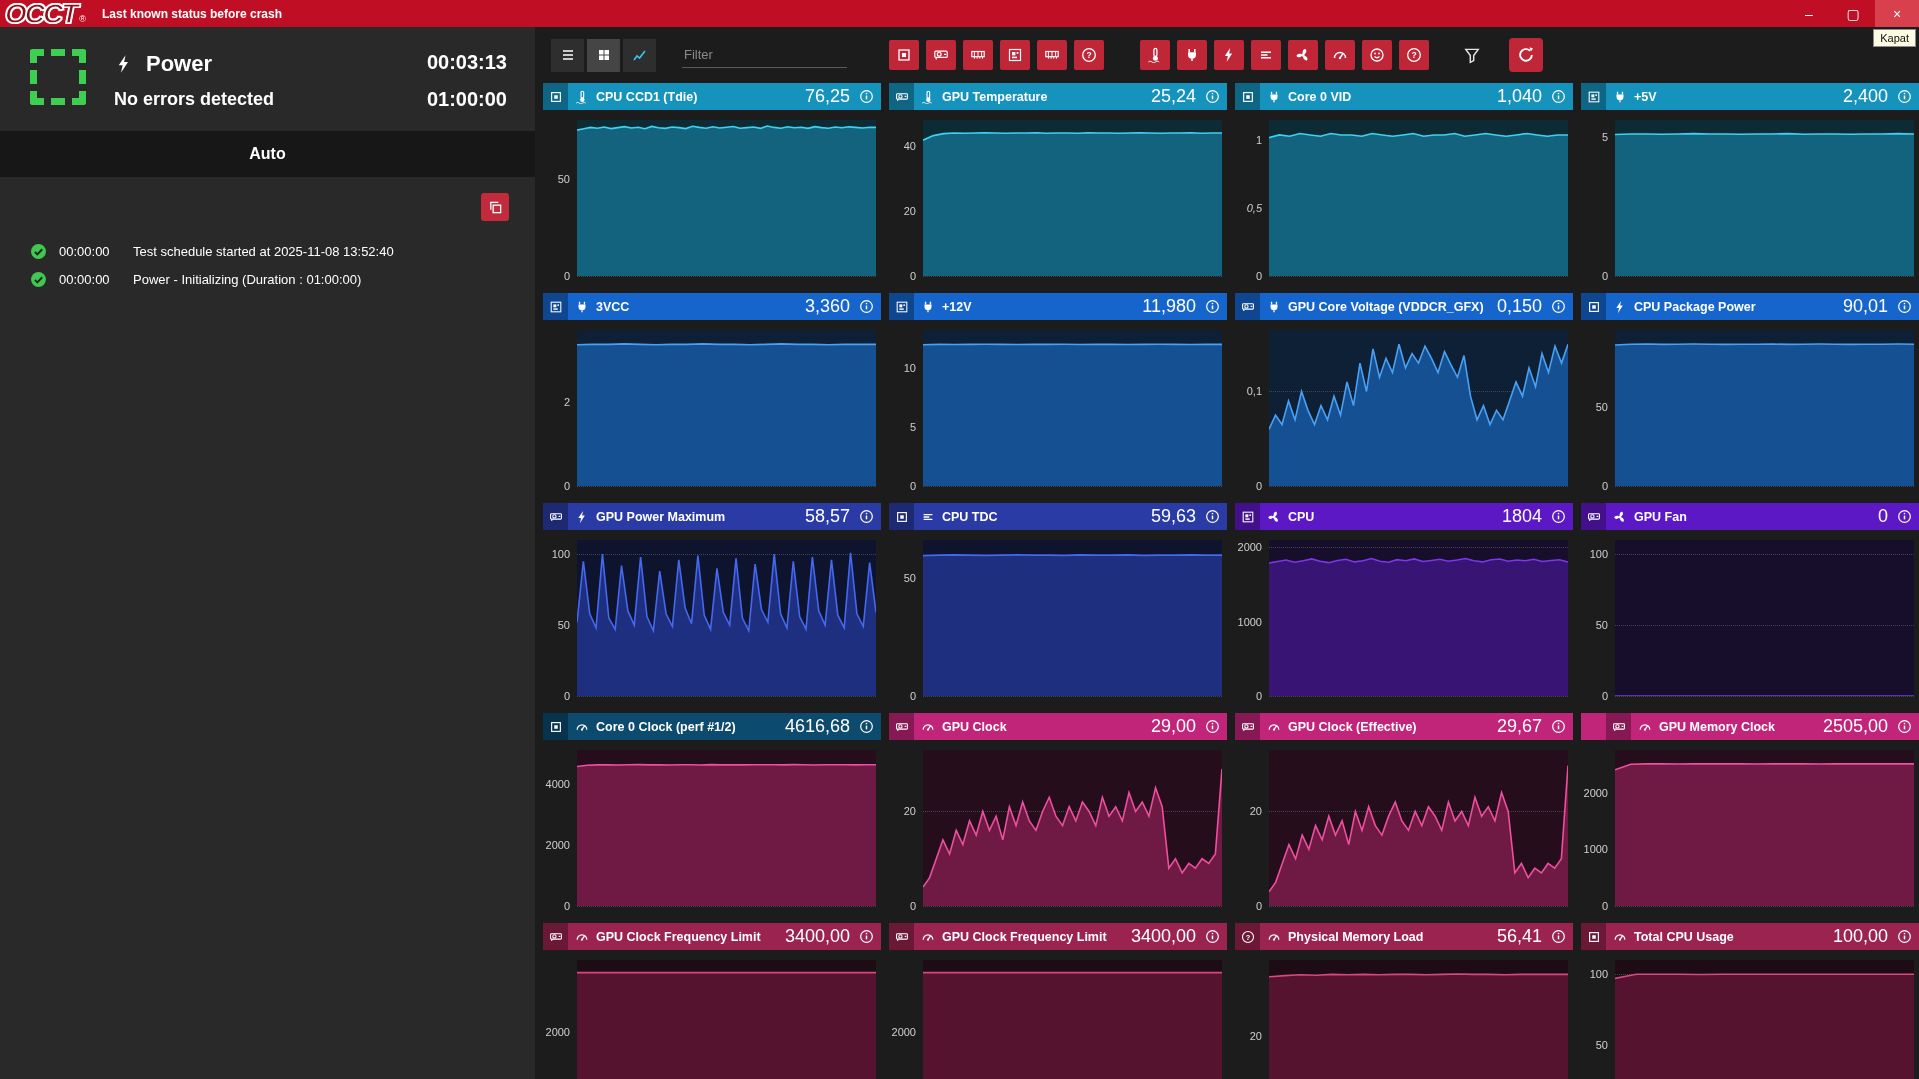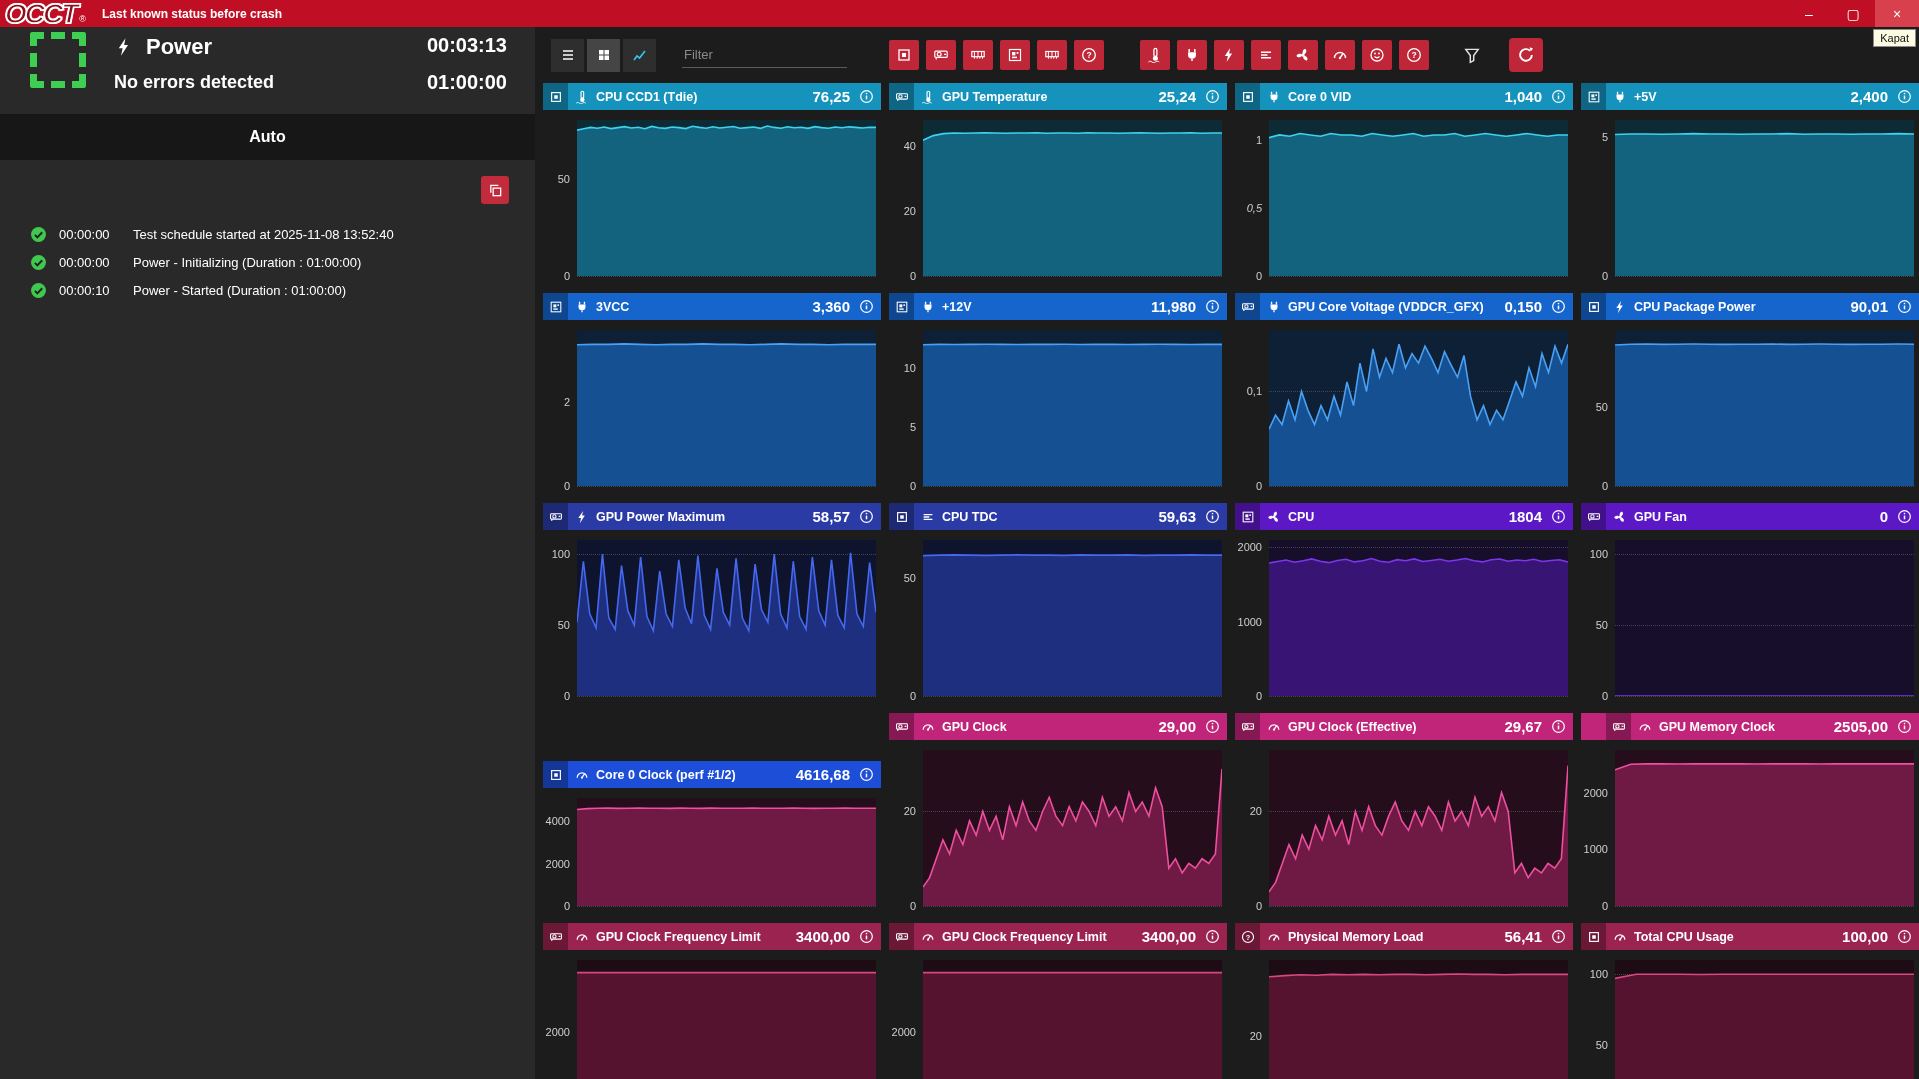--- a/index.html
+++ b/index.html
@@ -16,21 +16,21 @@
   .reg{font-size:9px;color:#fff;margin:13px 0 0 3px;text-shadow:none}
   .status-msg{margin-left:16px;font-size:12px;font-weight:bold}
   .win-controls{margin-left:auto;display:flex;height:27px}
   .win-btn{width:44px;height:27px;display:flex;align-items:center;justify-content:center;
     font-size:14px;color:#fff;background:transparent;border:none;cursor:pointer}
   .win-btn.close{background:#d8404e}
   .tooltip{position:absolute;top:29px;right:3px;background:#fdfce2;color:#111;font-size:11px;
     padding:2px 6px;border:1px solid #8a8a8a;z-index:9}
 
   
-  .sidebar{position:absolute;top:10px;left:0;width:535px;bottom:0;background:#292929}
+  .sidebar{position:absolute;top:27px;left:0;width:535px;bottom:0;background:#292929}
   .sidebar-head{display:flex;align-items:flex-start;padding:22px 28px 0 30px}
   .test-indicator{width:56px;height:56px;border:7px dashed #3ecf52;border-radius:3px;
     margin-right:28px;flex:none}
   .head-mid{flex:1;padding-top:2px}
   .test-title-row{display:flex;align-items:center;gap:12px}
   .test-name{font-size:22px;font-weight:bold}
   .bolt{color:#fff;display:flex}
   .no-errors{margin-top:12px;font-size:18px;font-weight:bold}
   .head-times{display:flex;flex-direction:column;gap:14px;text-align:right;
     font-size:20px;font-weight:bold;padding-top:2px}
@@ -71,21 +71,21 @@
 
   
   .chart-grid{position:absolute;top:56px;left:8px;display:grid;
     grid-template-columns:repeat(4,338px);grid-auto-rows:202px;gap:8px}
   .card{display:flex;flex-direction:column}
   .card-header{height:27px;flex:none;display:flex;align-items:center;padding-right:7px}
   .src-box{width:25px;height:27px;background:rgba(0,0,0,.30);display:flex;align-items:center;
     justify-content:center;margin-right:7px;flex:none}
   .type-ico{margin-right:7px;display:flex;flex:none}
   .chart-name{flex:1;font-size:12.5px;font-weight:bold;white-space:nowrap;overflow:hidden}
-  .chart-value{font-size:15px;font-weight:bold;margin:0 9px 0 8px}
+  .chart-value{font-size:18px;font-weight:normal;margin:0 9px 0 8px}
   .info-ico{display:flex;cursor:pointer}
   .card-body{flex:1;display:flex;padding:10px 5px 9px 0;min-height:0}
   .y-gutter{width:34px;position:relative;flex:none;font-size:11px;color:#cfcfcf}
   .tick-label{position:absolute;right:7px;transform:translateY(-50%);line-height:1}
   .plot{flex:1;position:relative}
   .gridline{position:absolute;left:0;right:0;height:0;border-top:1px dotted #40464d}
   .series{position:absolute;inset:0;width:100%;height:100%;display:block}
   .ic{display:block}
 </style>
 </head>
@@ -236,29 +236,20 @@
   <div class="log-row">
     <span class="log-check">
           <svg class="ic" width="17" height="17">
             <use href="#icon-check"></use>
           </svg>
         </span>
     <span class="log-time">00:00:00</span>
     <span class="log-msg">Power - Initializing (Duration : 01:00:00)</span>
   </div>
 
-  <div class="log-row">
-    <span class="log-check">
-          <svg class="ic" width="17" height="17">
-            <use href="#icon-check"></use>
-          </svg>
-        </span>
-    <span class="log-time">00:00:10</span>
-    <span class="log-msg">Power - Started (Duration : 01:00:00)</span>
-  </div>
 </div>
 </div>
 
 <div class="main">
   <div class="toolbar">
     <div class="view-group" id="view-group">
         <button class="view-btn">
           <svg width="16" height="16" class="ic">
             <use href="#icon-list"></use>
           </svg>
@@ -799,21 +790,21 @@
             <div class="gridline" style="top: 100%;"></div>
             <svg class="series" preserveAspectRatio="none" viewBox="0 0 100 100">
           <path class="area-path" d="M0.00 100.00 L 7.14 100.00 L 14.29 100.00 L 21.43 100.00 L 28.57 100.00 L 35.71 100.00 L 42.86 100.00 L 50.00 100.00 L 57.14 100.00 L 64.29 100.00 L 71.43 100.00 L 78.57 100.00 L 85.71 100.00 L 92.86 100.00 L 100.00 100.00 L 100 100 L 0 100 Z" fill="#381474"></path>
           <path class="line-path" fill="none" stroke-width="1.6" vector-effect="non-scaling-stroke" d="M0.00 100.00 L 7.14 100.00 L 14.29 100.00 L 21.43 100.00 L 28.57 100.00 L 35.71 100.00 L 42.86 100.00 L 50.00 100.00 L 57.14 100.00 L 64.29 100.00 L 71.43 100.00 L 78.57 100.00 L 85.71 100.00 L 92.86 100.00 L 100.00 100.00" stroke="#7c36ee"></path>
         </svg>
       </div>
     </div>
   </div>
 
   <div class="card">
-    <div class="card-header" style="background: #1d4ed8; margin-top: 48px;">
+    <div class="card-header" style="background: #0c4a6e;">
       <span class="src-box">
             <svg class="ic" width="14" height="14">
               <use class="src-use" href="#src-cpu"></use>
             </svg>
           </span>
       <span class="type-ico">
             <svg class="ic" width="14" height="14">
               <use class="type-use" href="#icon-gauge"></use>
             </svg>
           </span>

